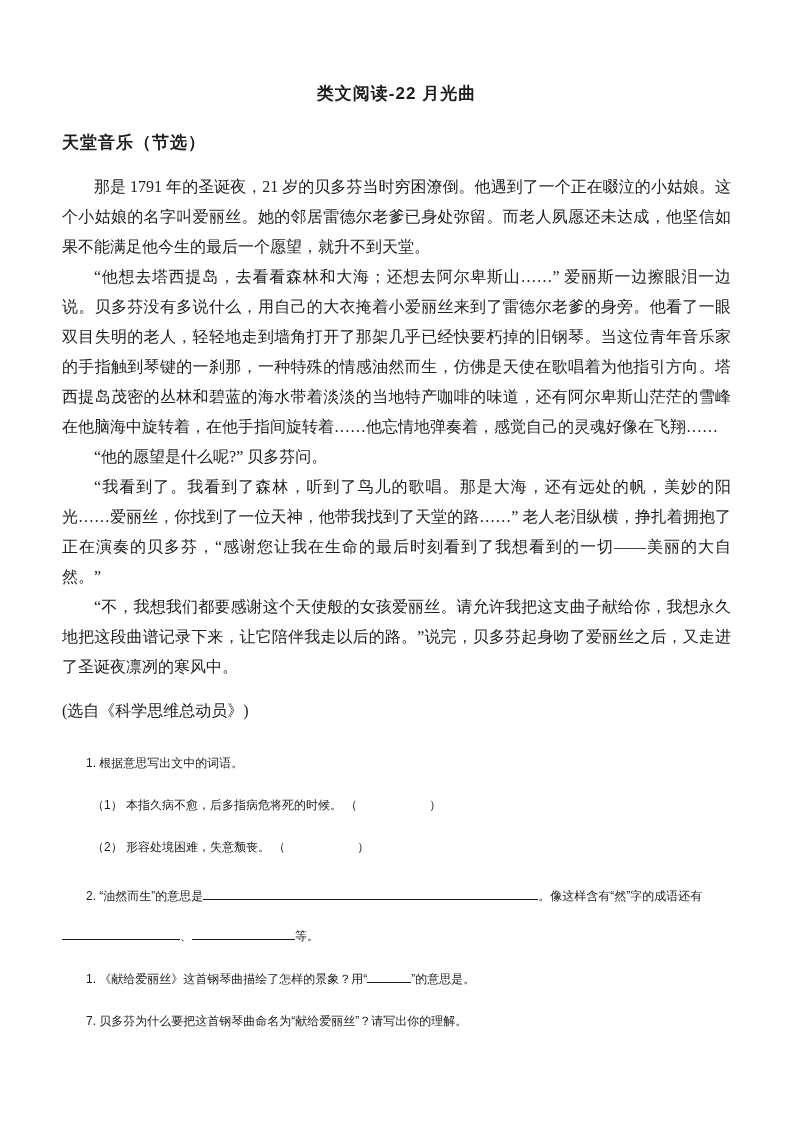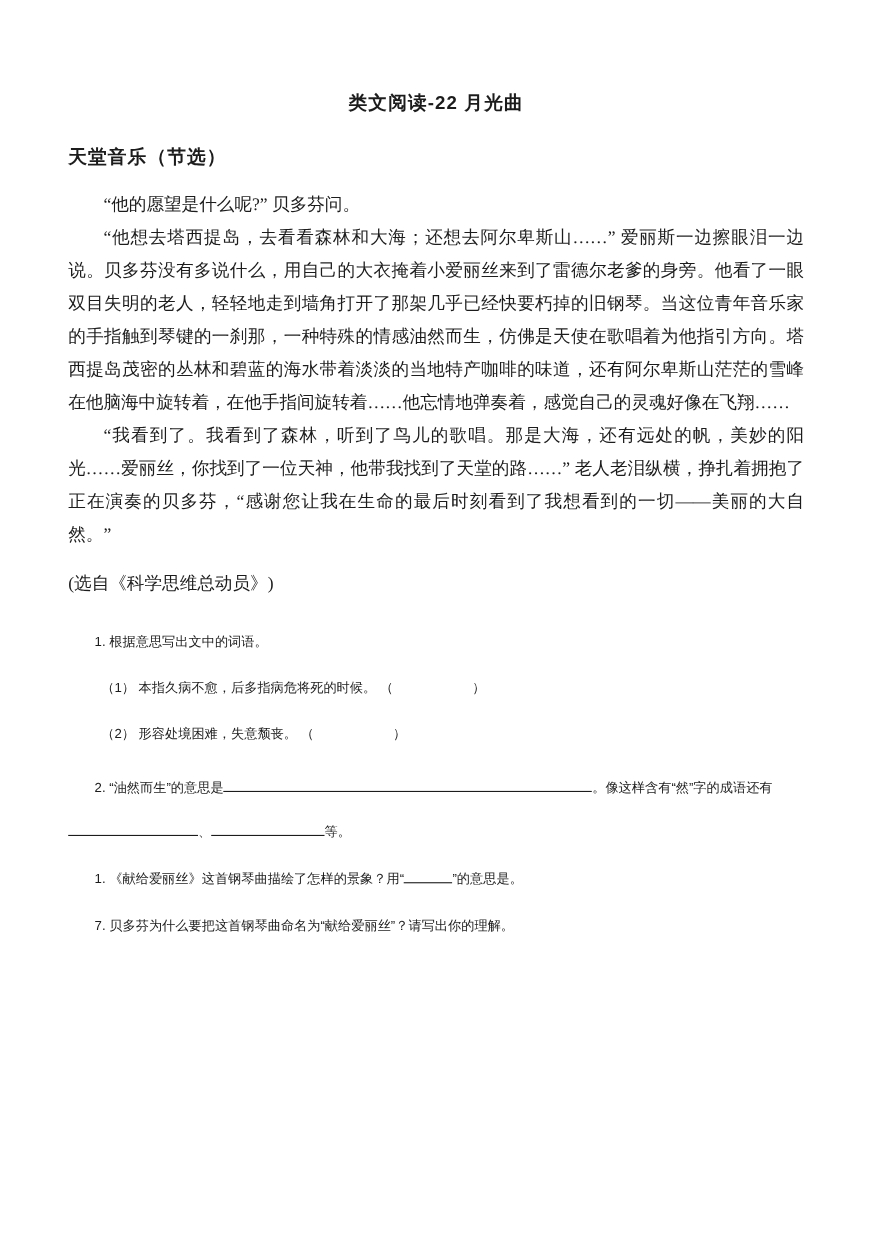--- a/index.html
+++ b/index.html
@@ -82,23 +82,25 @@
 </style>
 </head>
 <body>
 
 <div class="page">
 
   <div class="heading">类文阅读-22 月光曲</div>
   <div class="subheading">天堂音乐（节选）</div>
 
   <div class="passage">
+    <p>那是 1791 年的圣诞夜，21 岁的贝多芬当时穷困潦倒。他遇到了一个正在啜泣的小姑娘。这个小姑娘的名字叫爱丽丝。她的邻居雷德尔老爹已身处弥留。而老人夙愿还未达成，他坚信如果不能满足他今生的最后一个愿望，就升不到天堂。</p>
+    <p>“他想去塔西提岛，去看看森林和大海；还想去阿尔卑斯山……” 爱丽斯一边擦眼泪一边说。贝多芬没有多说什么，用自己的大衣掩着小爱丽丝来到了雷德尔老爹的身旁。他看了一眼双目失明的老人，轻轻地走到墙角打开了那架几乎已经快要朽掉的旧钢琴。当这位青年音乐家的手指触到琴键的一刹那，一种特殊的情感油然而生，仿佛是天使在歌唱着为他指引方向。塔西提岛茂密的丛林和碧蓝的海水带着淡淡的当地特产咖啡的味道，还有阿尔卑斯山茫茫的雪峰在他脑海中旋转着，在他手指间旋转着……他忘情地弹奏着，感觉自己的灵魂好像在飞翔……</p>
     <p>“他的愿望是什么呢?” 贝多芬问。</p>
-    <p>“他想去塔西提岛，去看看森林和大海；还想去阿尔卑斯山……” 爱丽斯一边擦眼泪一边说。贝多芬没有多说什么，用自己的大衣掩着小爱丽丝来到了雷德尔老爹的身旁。他看了一眼双目失明的老人，轻轻地走到墙角打开了那架几乎已经快要朽掉的旧钢琴。当这位青年音乐家的手指触到琴键的一刹那，一种特殊的情感油然而生，仿佛是天使在歌唱着为他指引方向。塔西提岛茂密的丛林和碧蓝的海水带着淡淡的当地特产咖啡的味道，还有阿尔卑斯山茫茫的雪峰在他脑海中旋转着，在他手指间旋转着……他忘情地弹奏着，感觉自己的灵魂好像在飞翔……</p>
     <p>“我看到了。我看到了森林，听到了鸟儿的歌唱。那是大海，还有远处的帆，美妙的阳光……爱丽丝，你找到了一位天神，他带我找到了天堂的路……” 老人老泪纵横，挣扎着拥抱了正在演奏的贝多芬，“感谢您让我在生命的最后时刻看到了我想看到的一切——美丽的大自然。”</p>
+    <p>“不，我想我们都要感谢这个天使般的女孩爱丽丝。请允许我把这支曲子献给你，我想永久地把这段曲谱记录下来，让它陪伴我走以后的路。”说完，贝多芬起身吻了爱丽丝之后，又走进了圣诞夜凛冽的寒风中。</p>
     <div class="attribution">(选自《科学思维总动员》)</div>
   </div>
 
   <div class="questions">
 
     <div class="q-line">1. 根据意思写出文中的词语。</div>
     <div class="q-line q-sub">（1） 本指久病不愈，后多指病危将死的时候。 （　　　　　　）</div>
     <div class="q-line q-sub">（2） 形容处境困难，失意颓丧。 （　　　　　　）</div>
 
     <div class="q-wrap">

